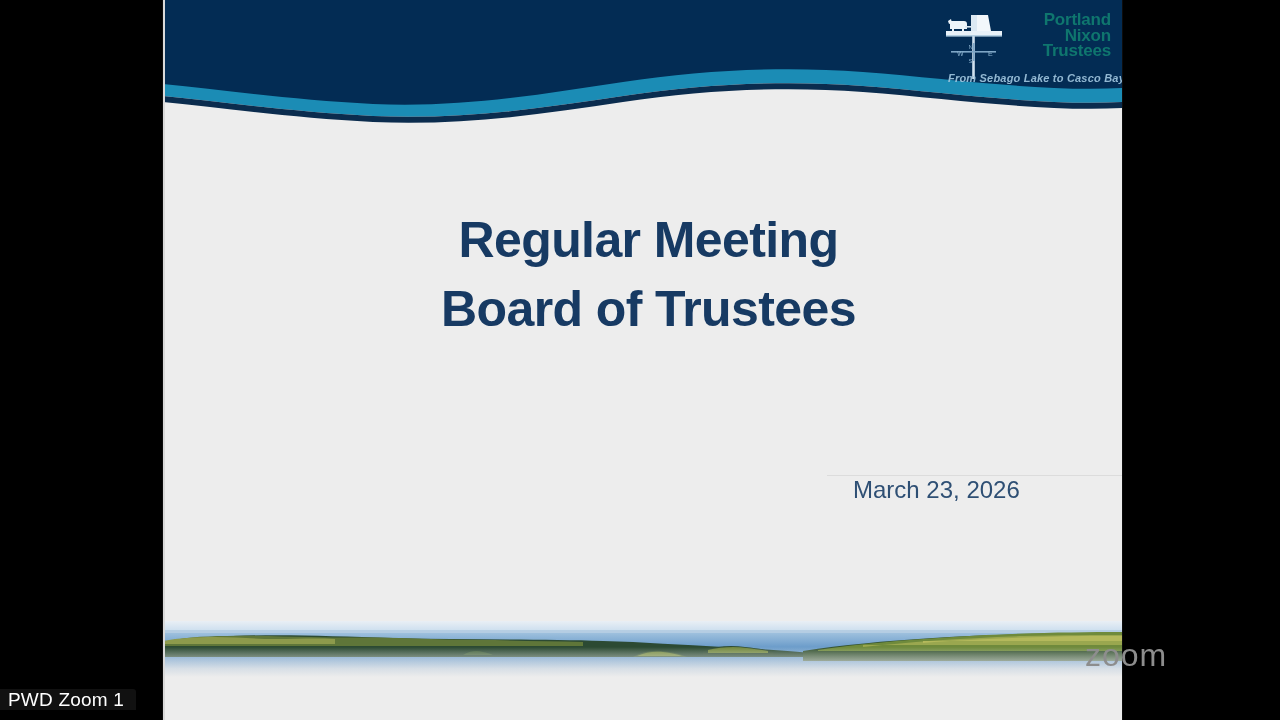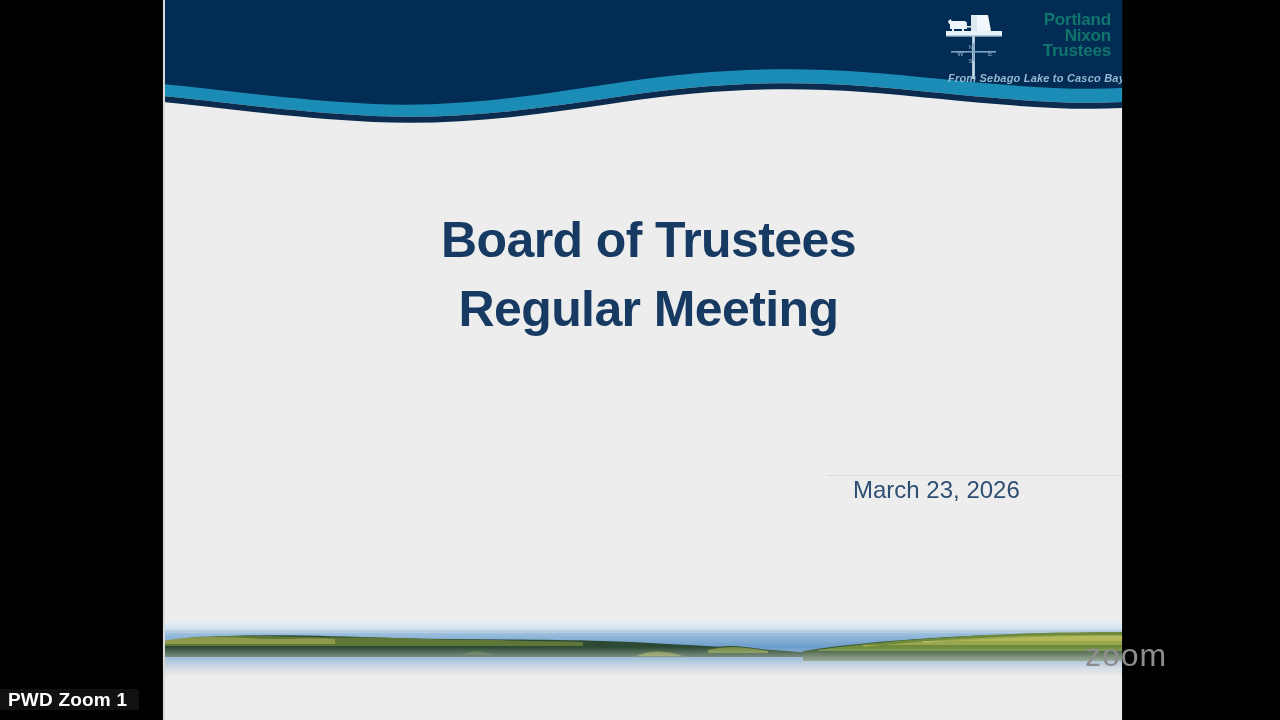--- a/index.html
+++ b/index.html
@@ -192,21 +192,21 @@
     position: absolute;
     left: 0px;
     top: 689px;
     height: 21px;
     display: flex;
     align-items: center;
     padding: 0 12px 0 8px;
     background: rgba(20,20,20,0.86);
     color: #ffffff;
     font-size: 19px;
-    font-weight: bold;
+    font-weight: normal;
     letter-spacing: 0.2px;
     z-index: 30;
     border-radius: 0 3px 0 0;
   }
 </style>
 </head>
 <body>
 
 <div class="stage">
 
@@ -264,22 +264,22 @@
         <span class="wm-line">Portland</span>
         <span class="wm-line">Nixon</span>
         <span class="wm-line">Trustees</span>
       </div>
     </div>
     <div class="logo-tagline">From Sebago Lake to Casco Bay</div>
 
     <div class="slide-body">
 
       <div class="slide-title">
+        <span class="tl-line">Regular Meeting</span>
         <span class="tl-line">Board of Trustees</span>
-        <span class="tl-line">Regular Meeting</span>
       </div>
 
       <div class="meta-rule"></div>
 
       <div class="slide-meta">
         <span class="meta-line">March 23, 2026</span>
       </div>
 
       <div class="slide-photo">
         <svg viewBox="0 0 959 56" preserveAspectRatio="none" xmlns="http://www.w3.org/2000/svg">

